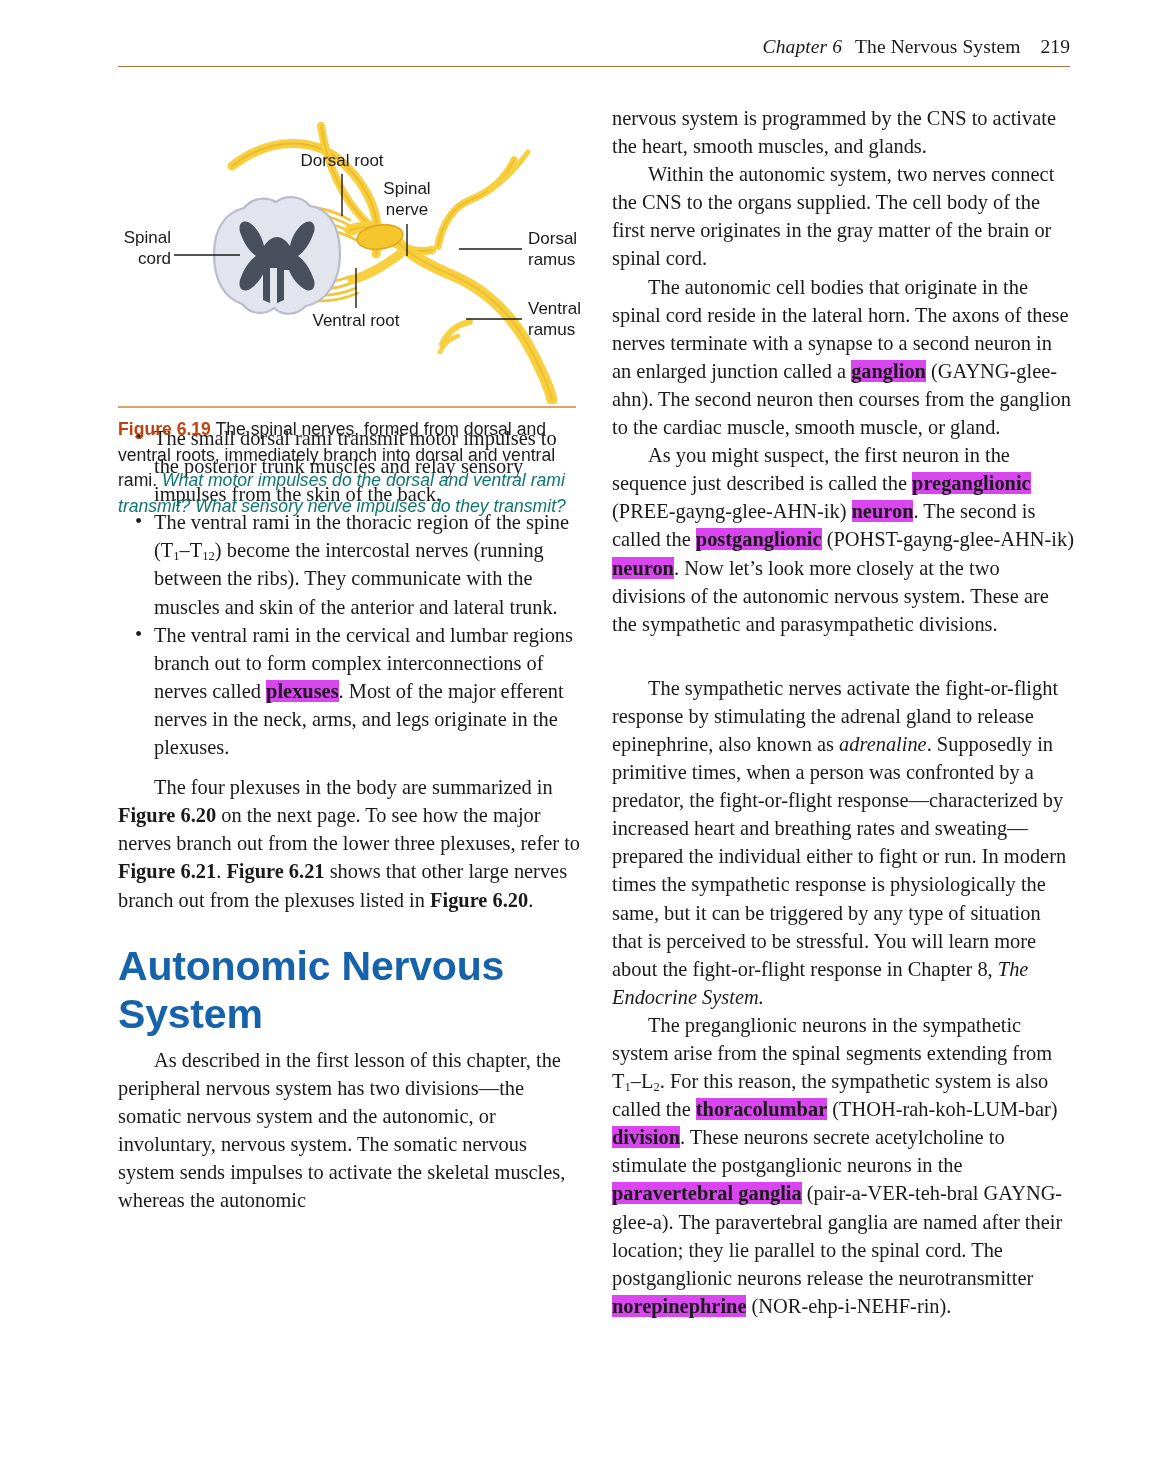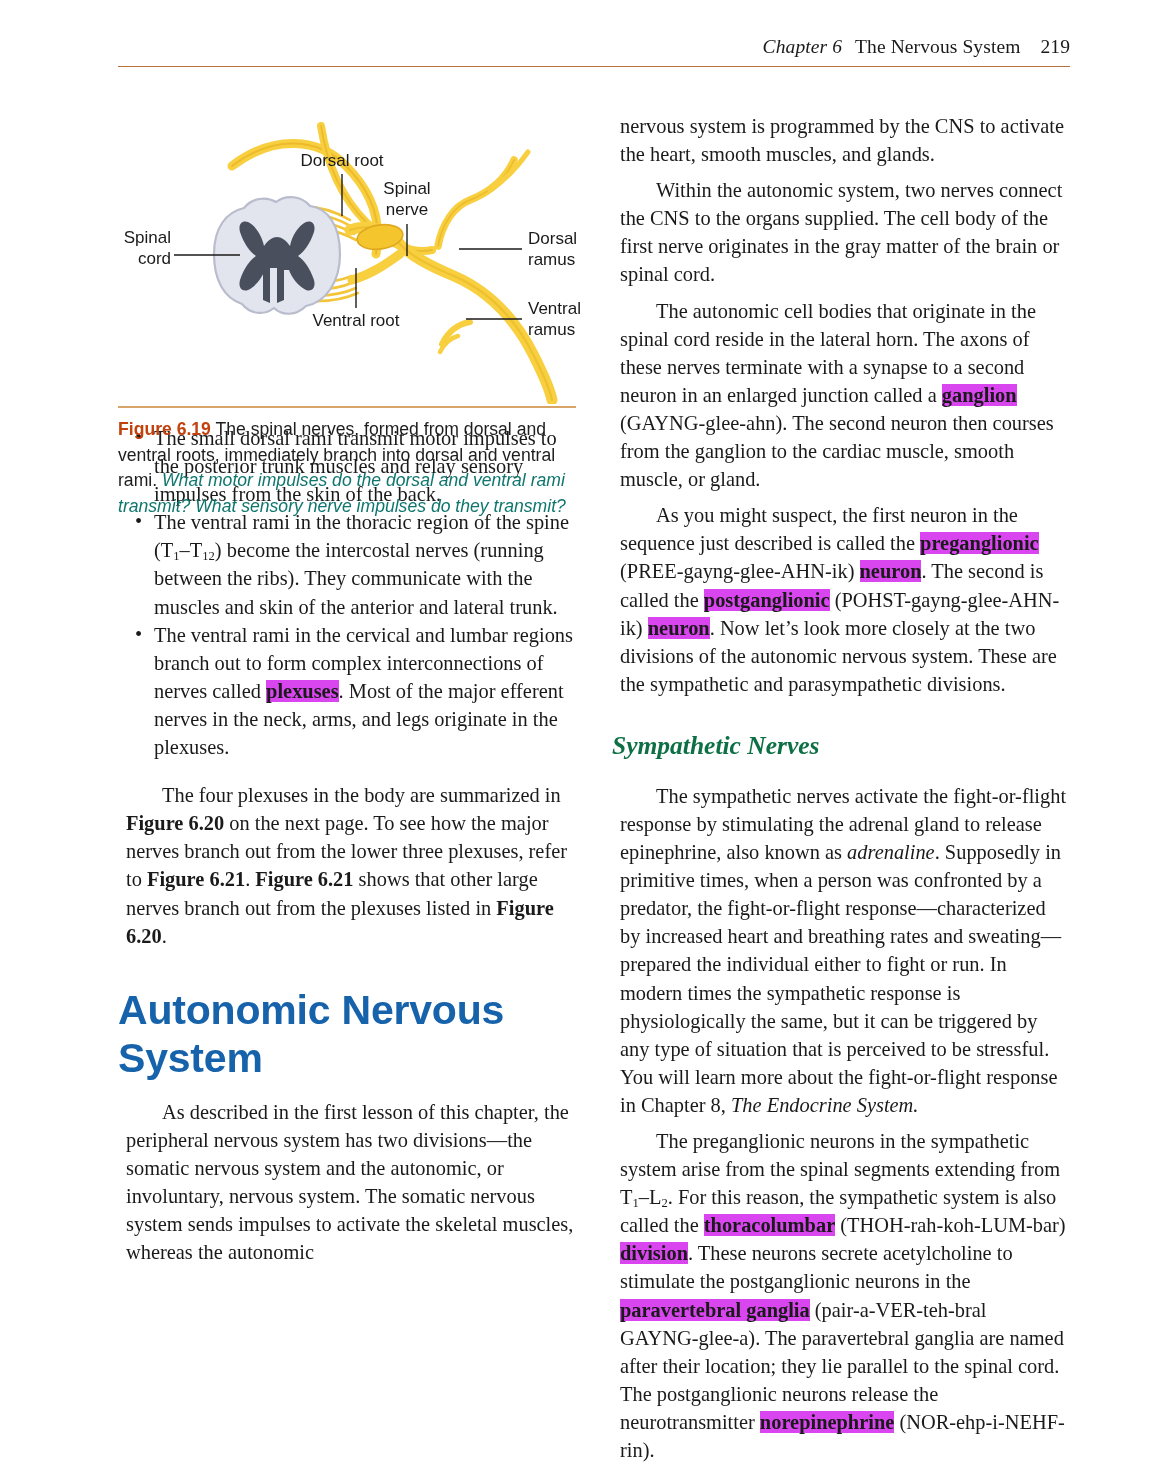--- a/index.html
+++ b/index.html
@@ -50,21 +50,21 @@
   
   .col {
     position: absolute;
     top: 104px;
     width: 464px;
   }
   .col-left  { left: 118px; }
   .col-right { left: 612px; }
 
   p.body {
-    margin: 8px;
+    margin: 0;
     font-size: 20.4px;
     line-height: 28.1px;
     text-align: left;
     text-indent: 0;
   }
   p.body.indent { text-indent: 36px; }
 
   .hl {
     background: #d946ef;
     font-weight: bold;
@@ -318,21 +318,20 @@
     <p class="body">nervous system is programmed by the CNS to activate the heart, smooth muscles, and glands.</p>
 
     <p class="body indent">Within the autonomic system, two nerves connect the CNS to the organs supplied. The cell body of the first nerve originates in the gray matter of the brain or spinal cord.</p>
 
     <p class="body indent"><span>The autonomic cell bodies that originate in the spinal cord reside in the lateral horn. The axons of these nerves terminate with a synapse to a second neuron in an enlarged junction called a </span><span class="hl">ganglion</span><span> (GAYNG-glee-ahn). The second neuron then courses from the ganglion to the cardiac muscle, smooth muscle, or gland.</span></p>
 
     <p class="body indent"><span>As you might suspect, the first neuron in the sequence just described is called the </span><span class="hl">preganglionic</span><span> (PREE-gayng-glee-AHN-ik) </span><span class="hl">neuron</span><span>. The second is called the </span><span class="hl">postganglionic</span><span> (POHST-gayng-glee-AHN-ik) </span><span class="hl">neuron</span><span>. Now let’s look more closely at the two divisions of the autonomic nervous system. These are the sympathetic and parasympathetic divisions.</span></p>
 
     <div class="sp-24"></div>
 
-    <h2 class="sub">Sympathetic Nerves</h2>
 
     <div class="sp-12"></div>
 
     <p class="body indent"><span>The sympathetic nerves activate the fight-or-flight response by stimulating the adrenal gland to release epinephrine, also known as </span><span class="ital">adrenaline</span><span>. Supposedly in primitive times, when a person was confronted by a predator, the fight-or-flight response—characterized by increased heart and breathing rates and sweating—prepared the individual either to fight or run. In modern times the sympathetic response is physiologically the same, but it can be triggered by any type of situation that is perceived to be stressful. You will learn more about the fight-or-flight response in Chapter 8, </span><span class="ital">The Endocrine System.</span></p>
 
     <p class="body indent"><span>The preganglionic neurons in the sympathetic system arise from the spinal segments extending from T</span><sub>1</sub><span>–L</span><sub>2</sub><span>. For this reason, the sympathetic system is also called the </span><span class="hl">thoracolumbar</span><span> (THOH-rah-koh-LUM-bar) </span><span class="hl">division</span><span>. These neurons secrete acetylcholine to stimulate the postganglionic neurons in the </span><span class="hl">paravertebral ganglia</span><span> (pair-a-VER-teh-bral GAYNG-glee-a). The paravertebral ganglia are named after their location; they lie parallel to the spinal cord. The postganglionic neurons release the neurotransmitter </span><span class="hl">norepinephrine</span><span> (NOR-ehp-i-NEHF-rin).</span></p>
   </div>
 
 </div>
 

